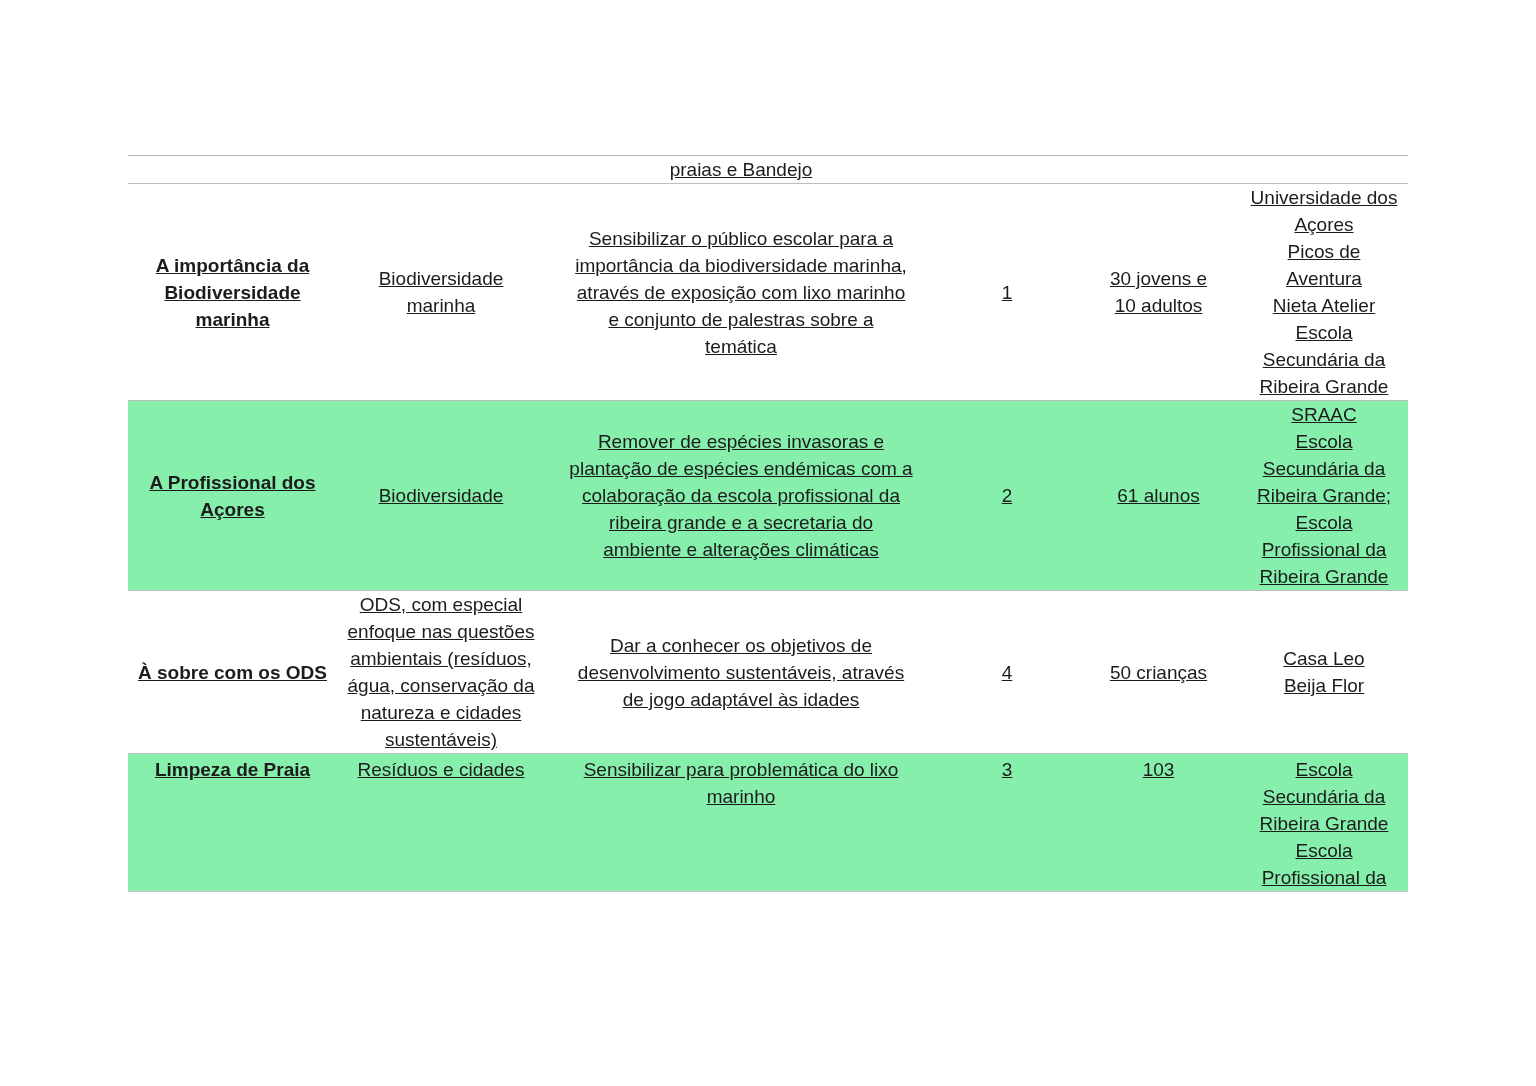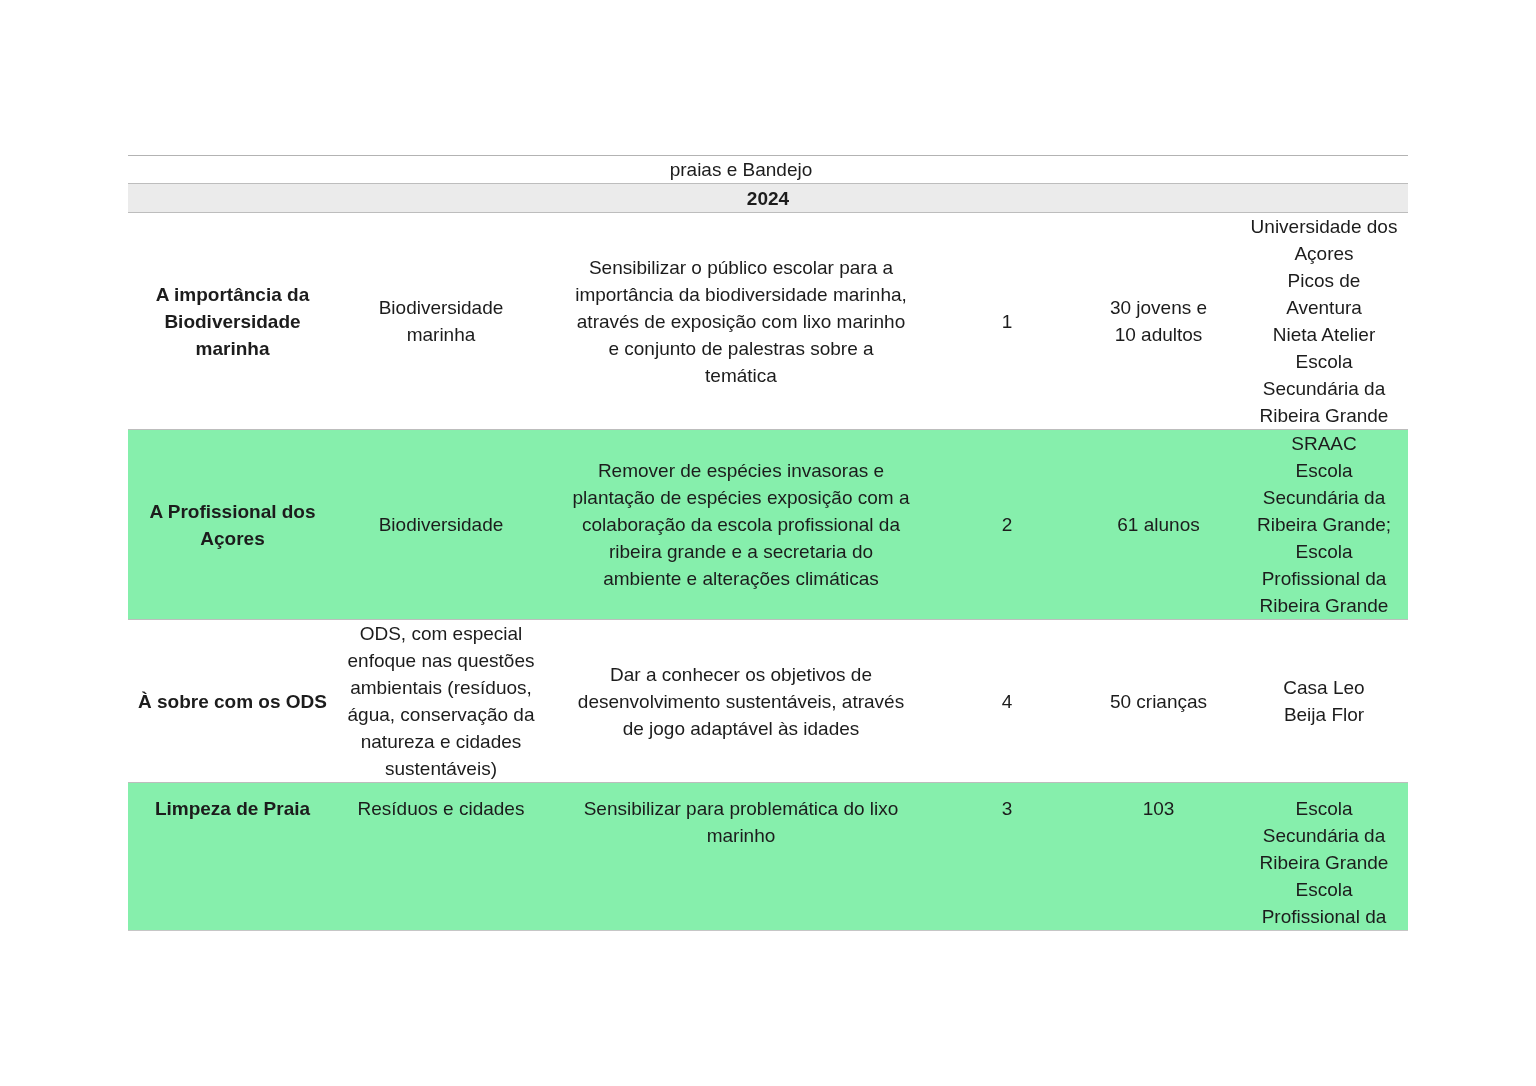--- a/index.html
+++ b/index.html
@@ -21,20 +21,21 @@
     top: 155px;
     width: 1280px;
   }
   table.doc-table {
     table-layout: fixed;
     width: 1280px;
     border-collapse: collapse;
     font-size: 19px;
     line-height: 27px;
     color: #1c1c1c;
+    text-decoration: underline;
   }
   table.doc-table td {
     padding: 0 3px;
     vertical-align: middle;
     text-align: center;
     white-space: pre-line;
     overflow: hidden;
     border-top: 1px solid #bdbdbd;
   }
   table.doc-table tr:last-child td {
@@ -54,21 +55,21 @@
     border-top: 1px solid #b3b3b3;
   }
   tr.row-year td {
     height: 28px;
     font-weight: bold;
     background: #ebebeb;
   }
   tr.data-row-0 td { height: 214px; }
   tr.data-row-1 td { height: 187px; }
   tr.data-row-2 td { height: 161px; margin-top: 32px; }
-  tr.data-row-3 td { height: 132px; vertical-align: top; padding-top: 12px; }
+  tr.data-row-3 td { height: 132px; vertical-align: top; padding-top: 2px; }
 </style>
 </head>
 <body>
 
 <div class="doc-table-wrap">
   <table class="doc-table">
     <colgroup>
       <col style="width:209px">
       <col style="width:208px">
       <col style="width:392px">
@@ -80,23 +81,20 @@
     <tbody>
         <tr class="row-fragment">
       <td></td>
       <td></td>
       <td>praias e Bandejo</td>
       <td></td>
       <td></td>
       <td></td>
     </tr>
 
-    <tr class="row-year">
-      <td colspan="6">2024</td>
-    </tr>
 
     <tr class="data-row-0">
       <td class="cell-activity">A importância da
 Biodiversidade
 marinha</td>
       <td>Biodiversidade
 marinha</td>
       <td>Sensibilizar o público escolar para a
 importância da biodiversidade marinha,
 através de exposição com lixo marinho
@@ -113,21 +111,21 @@
 Escola
 Secundária da
 Ribeira Grande</td>
     </tr>
 
     <tr class="data-row-1 row-shaded">
       <td class="cell-activity">A Profissional dos
 Açores</td>
       <td>Biodiversidade</td>
       <td>Remover de espécies invasoras e
-plantação de espécies exposição com a
+plantação de espécies endémicas com a
 colaboração da escola profissional da
 ribeira grande e a secretaria do
 ambiente e alterações climáticas</td>
       <td>2</td>
       <td>61 alunos</td>
       <td>SRAAC
 Escola
 Secundária da
 Ribeira Grande;
 Escola

